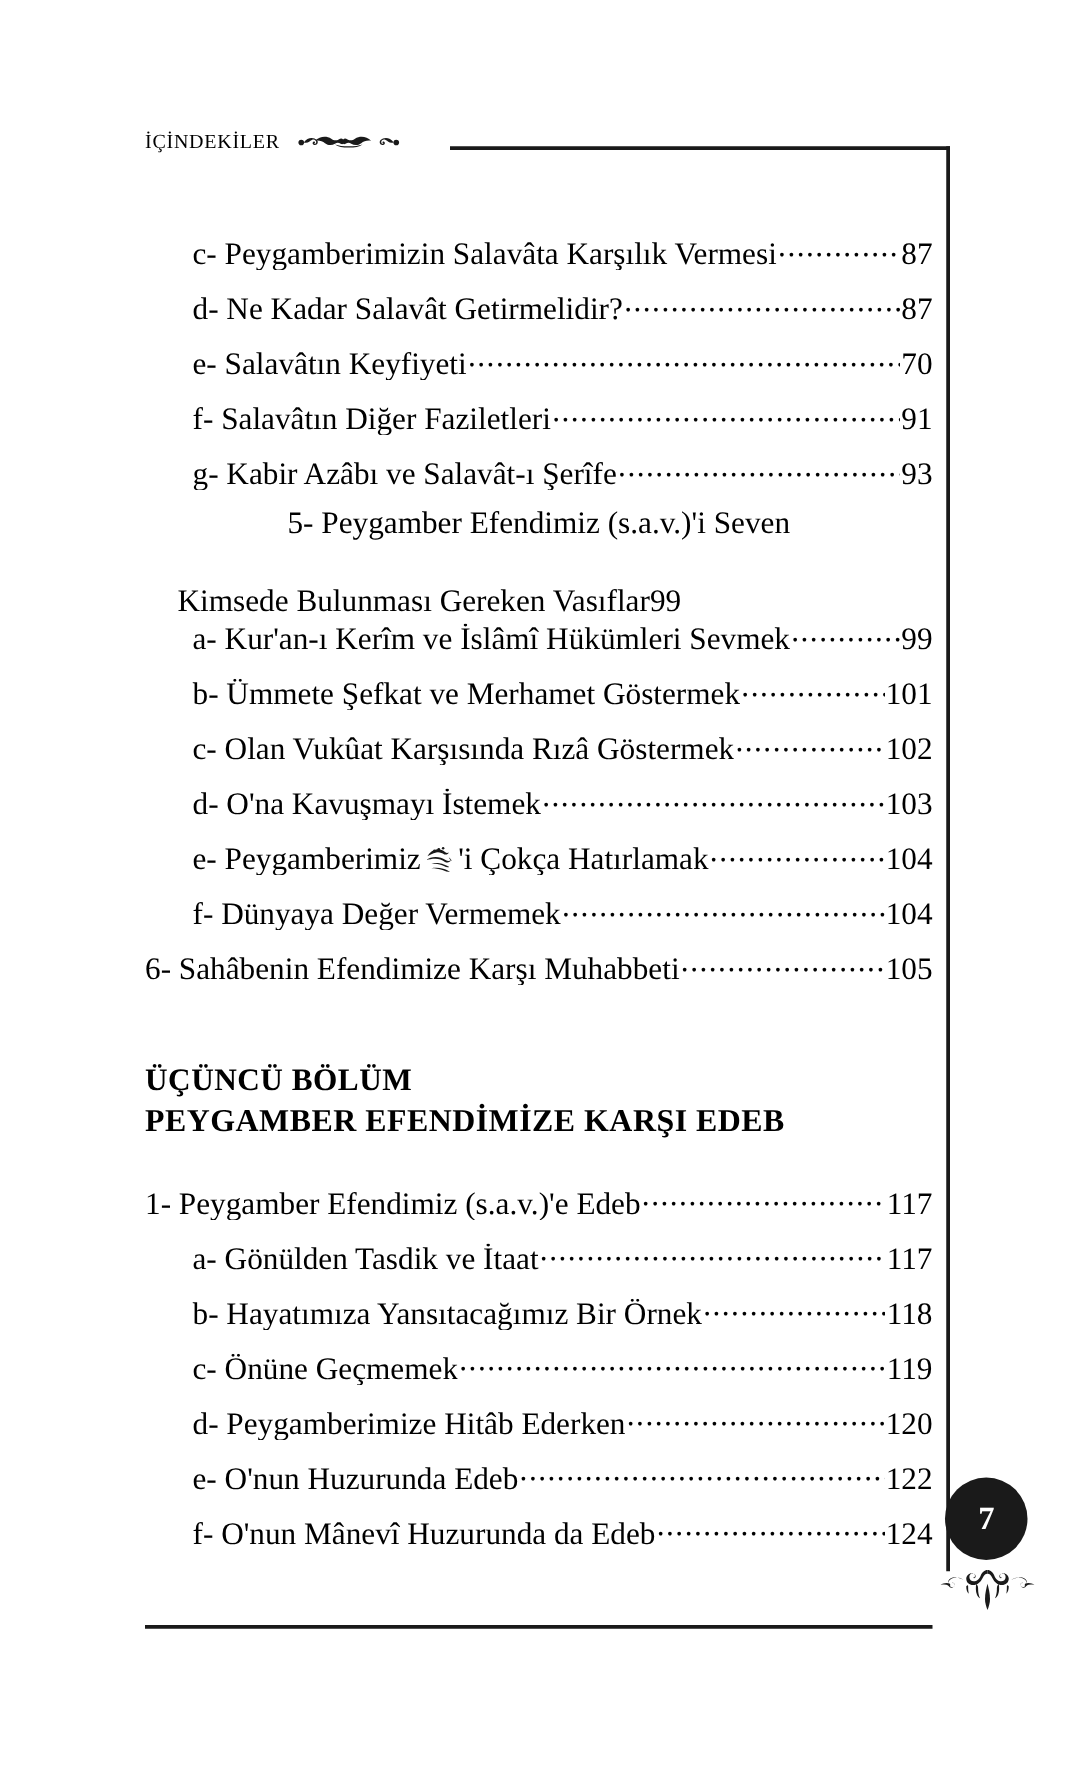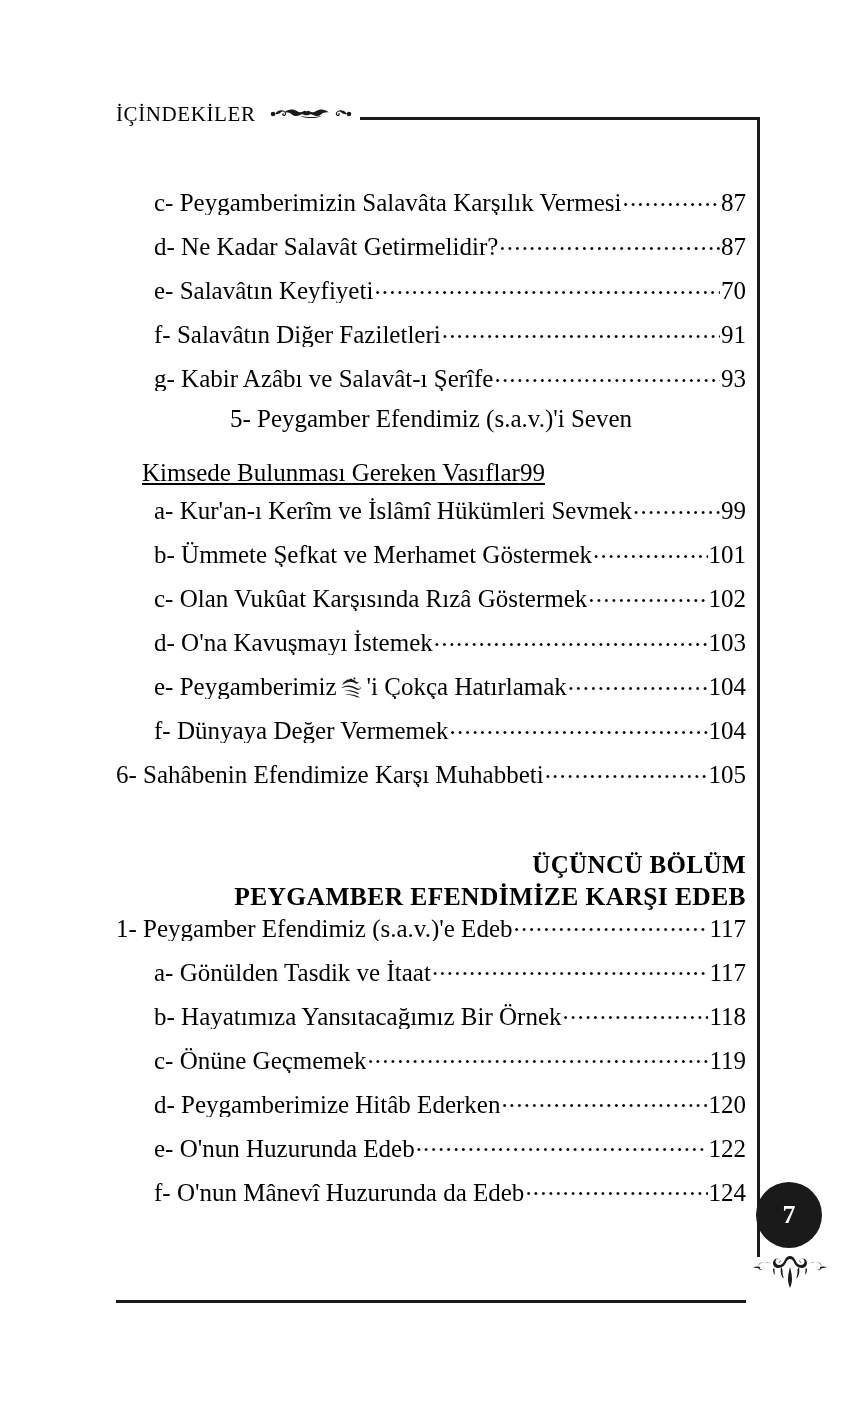--- a/index.html
+++ b/index.html
@@ -27,21 +27,21 @@
   .runhead {
     position: absolute;
     left: 116px;
     top: 100px;
     display: flex;
     align-items: center;
     height: 28px;
   }
   .runhead-label {
     font-family: "Liberation Serif", "DejaVu Serif", serif;
-    font-size: 21px;
+    font-size: 16px;
     letter-spacing: 0.6px;
     line-height: 1;
     white-space: nowrap;
   }
   .runhead-orn {
     margin-left: 14px;
     width: 82px;
     height: 18px;
     display: block;
   }
@@ -126,34 +126,34 @@
   .toc-entry-wrap .firstline {
     height: 44px;
     display: flex;
     align-items: baseline;
     white-space: nowrap;
     justify-content: center;
   }
   .toc-entry-wrap .secondline {
     height: 44px;
     display: flex;
-    align-items: center;
+    align-items: flex-end;
     padding-left: 26px;
     white-space: nowrap;
-    text-decoration: underline;
   }
 
   
   .chapter-head {
-    text-align: right;
+    text-align: left;
     font-weight: bold;
     font-size: 25px;
     line-height: 1.22;
     letter-spacing: 0.4px;
     margin-top: 48px;
+    margin-bottom: 34px;
     width: 630px;
   }
   .chapter-head .line2 {
     font-size: 25.5px;
   }
 
   
   .glyph-saw {
     display: inline-block;
     width: 28px;

